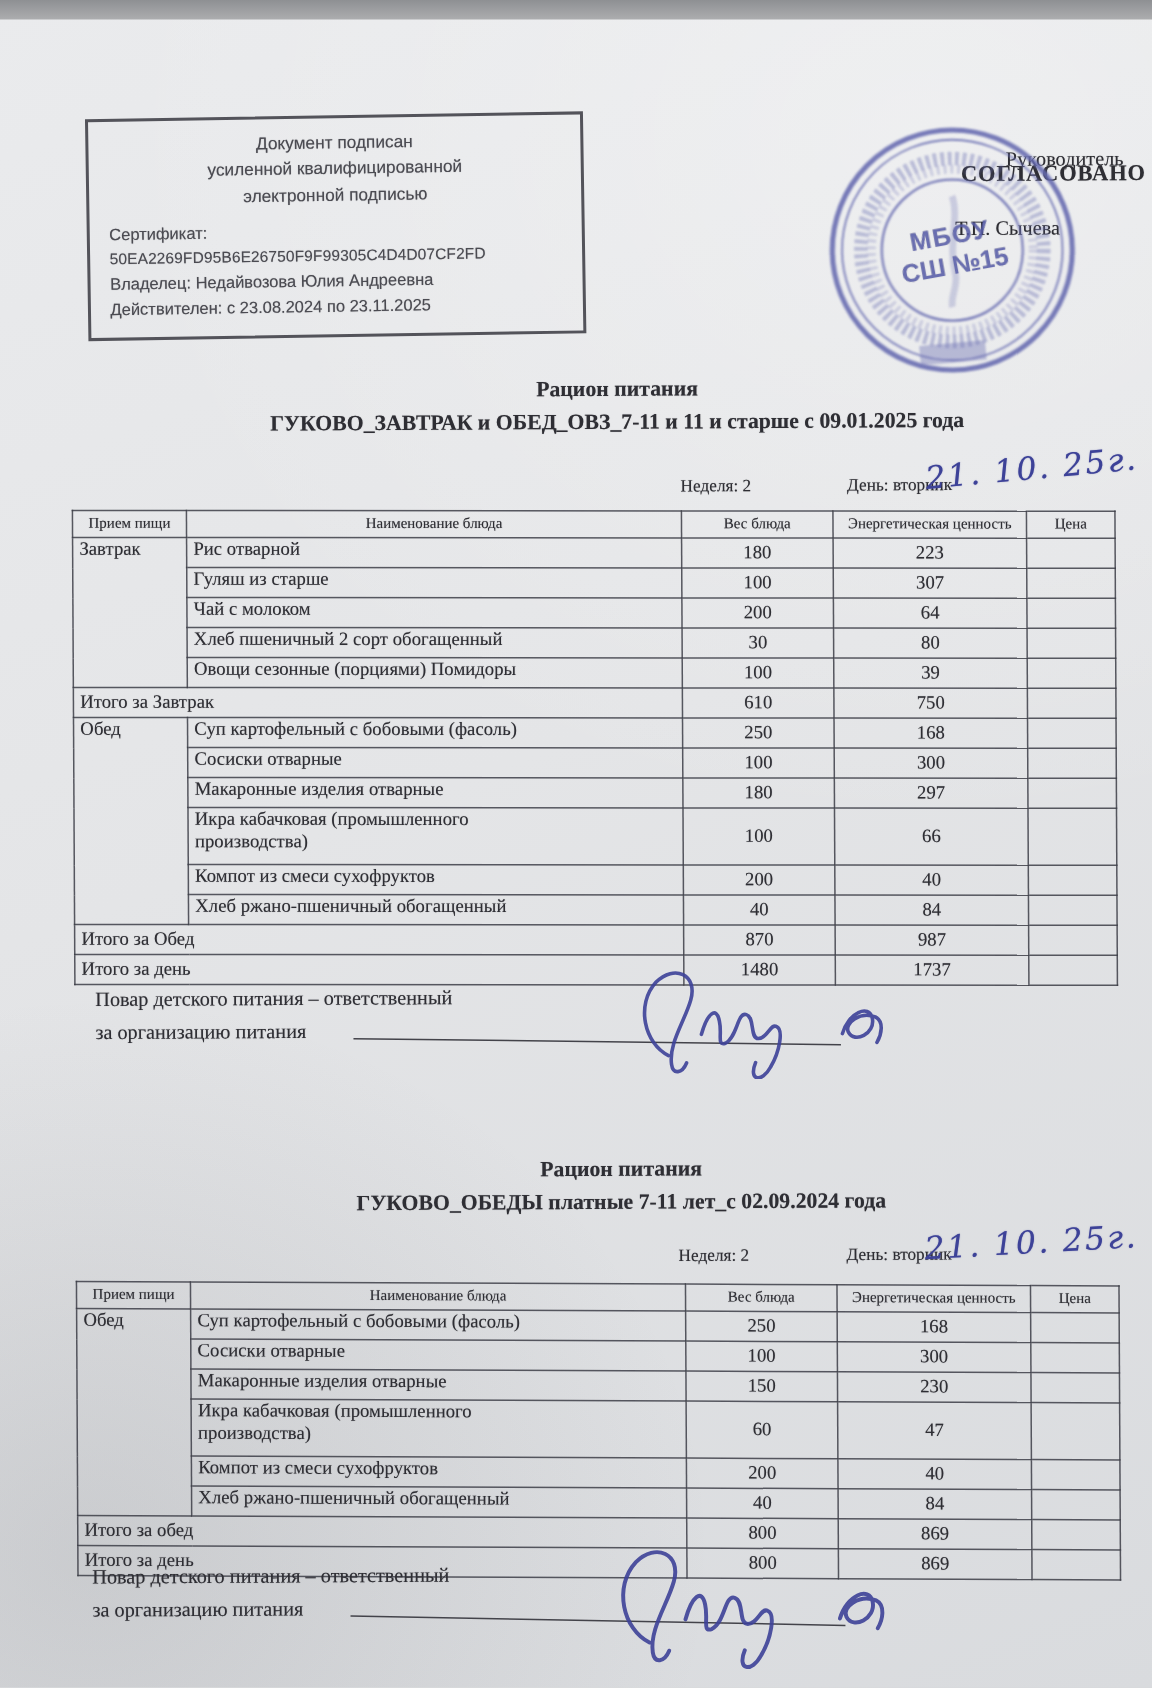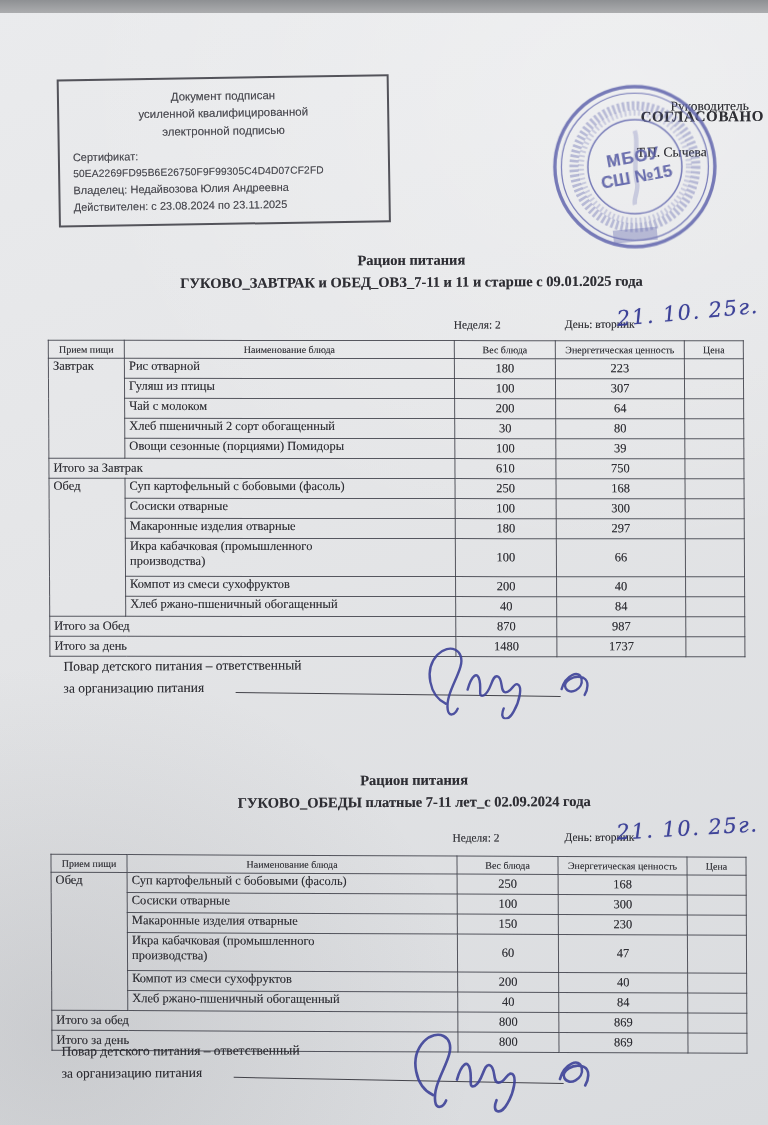--- a/index.html
+++ b/index.html
@@ -157,21 +157,21 @@
       </thead>
     <tbody>
         <tr>
           <td class="c-meal" rowspan="5">Завтрак</td>
           <td class="c-dish">Рис отварной</td>
           <td class="c-num">180</td>
           <td class="c-num">223</td>
           <td class="c-price"></td>
         </tr>
         <tr>
-          <td class="c-dish">Гуляш из птицы</td>
+          <td class="c-dish">Гуляш из старше</td>
           <td class="c-num">100</td>
           <td class="c-num">307</td>
           <td class="c-price"></td>
         </tr>
         <tr>
           <td class="c-dish">Чай с молоком</td>
           <td class="c-num">200</td>
           <td class="c-num">64</td>
           <td class="c-price"></td>
         </tr>

